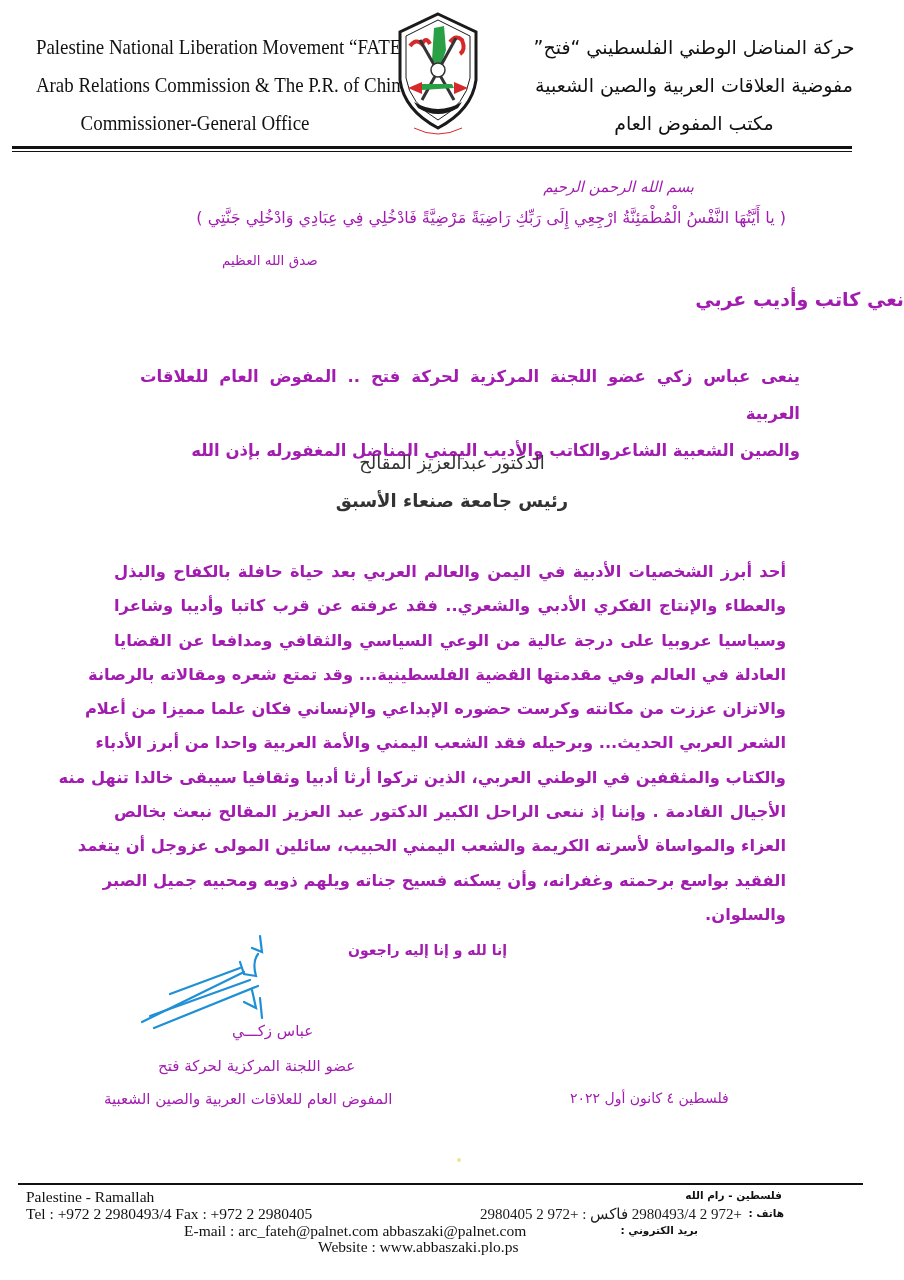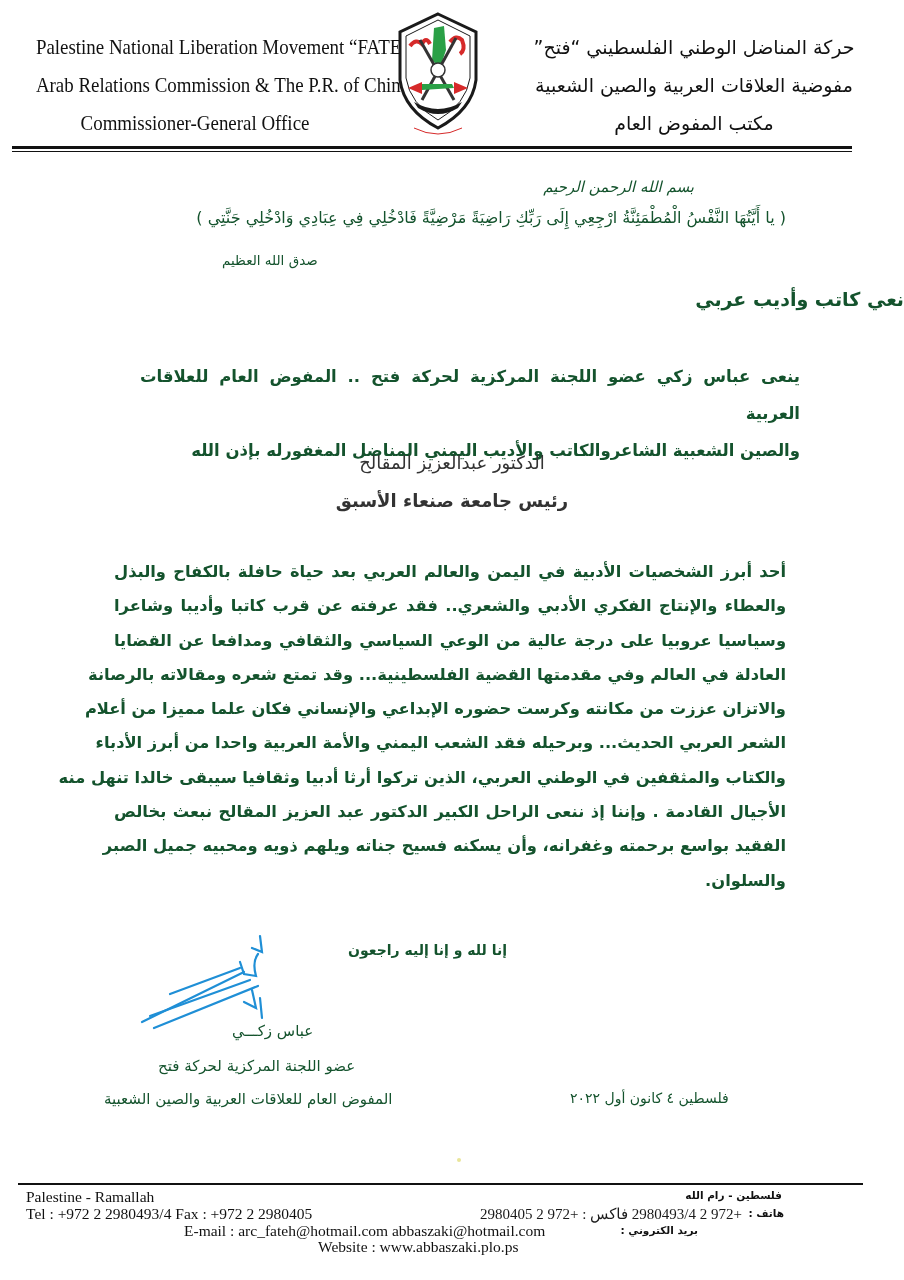--- a/index.html
+++ b/index.html
@@ -13,21 +13,21 @@
   .hdr-en div { white-space:nowrap; }
   .hdr-ar { position:absolute; right:20px; top:28px; width:380px; text-align:center; direction:rtl;
     font-family:"DejaVu Sans", sans-serif; font-size:19px; line-height:38px; color:#111; }
   .hdr-ar div { white-space:nowrap; }
   .logo { position:absolute; left:392px; top:10px; width:92px; height:135px; }
   .hdr-rule { position:absolute; left:12px; width:840px; background:#111; }
   .hdr-rule.r1 { top:146px; height:3px; }
   .hdr-rule.r2 { top:151px; height:1px; }
 
   
-  .ar { direction:rtl; font-family:"DejaVu Sans", sans-serif; color:#14532d; }
+  .ar { direction:rtl; font-family:"DejaVu Sans", sans-serif; color:#a21caf; }
   .basmala { position:absolute; right:210px; top:178px; font-size:15px; font-style:italic; }
   .verse { position:absolute; right:118px; top:208px; font-size:16px; font-weight:normal; white-space:nowrap;text-align:center; }
   .verse-end { position:absolute; left:222px; top:252px; font-size:13.5px; }
   .title { position:absolute; left:0; width:904px; text-align:right; top:288px; font-size:19px; font-weight:bold; }
   .intro { position:absolute; right:104px; top:358px; width:660px; font-size:16.5px; font-weight:bold; line-height:37px; text-align:justify; text-align-last:right; }
   .name { position:absolute; left:0; width:904px; text-align:center; top:452px; font-size:18px; color:#333; }
   .role { position:absolute; left:0; width:904px; text-align:center; top:490px; font-size:18px; font-weight:bold; color:#333; }
   .body-par { position:absolute; right:118px; top:555px; width:672px; font-size:16.3px; font-weight:bold; line-height:34.3px; text-align:justify; text-align-last:right; }
   .body-par span.line { display:block; white-space:nowrap; text-align-last:justify; text-align:justify; }
   .body-par span.last { text-align-last:right; }
@@ -97,20 +97,21 @@
 
   <div class="ar body-par">
     <span class="line">أحد أبرز الشخصيات الأدبية في اليمن والعالم العربي بعد حياة حافلة بالكفاح والبذل</span>
     <span class="line">والعطاء والإنتاج الفكري الأدبي والشعري.. فقد عرفته عن قرب كاتبا وأديبا وشاعرا</span>
     <span class="line">وسياسيا عروبيا على درجة عالية من الوعي السياسي والثقافي ومدافعا عن القضايا</span>
     <span class="line">العادلة في العالم وفي مقدمتها القضية الفلسطينية... وقد تمتع شعره ومقالاته بالرصانة</span>
     <span class="line">والاتزان عززت من مكانته وكرست حضوره الإبداعي والإنساني فكان علما مميزا من أعلام</span>
     <span class="line">الشعر العربي الحديث... وبرحيله فقد الشعب اليمني والأمة العربية واحدا من أبرز الأدباء</span>
     <span class="line">والكتاب والمثقفين في الوطني العربي، الذين تركوا أرثا أدبيا وثقافيا سيبقى خالدا تنهل منه</span>
     <span class="line">الأجيال القادمة . وإننا إذ ننعى الراحل الكبير الدكتور عبد العزيز المقالح نبعث بخالص</span>
+    <span class="line">العزاء والمواساة لأسرته الكريمة والشعب اليمني الحبيب، سائلين المولى عزوجل أن يتغمد</span>
     <span class="line">الفقيد بواسع برحمته وغفرانه، وأن يسكنه فسيح جناته ويلهم ذويه ومحبيه جميل الصبر</span>
     <span class="line last">والسلوان.</span>
   </div>
 
   <div class="ar closing">إنا لله و إنا إليه راجعون</div>
 
   <svg class="signature" viewBox="0 0 130 100">
     <g fill="none" stroke="#1f8fd6" stroke-width="2.2" stroke-linecap="round">
       <path d="M120 4 L122 20 L112 16"></path>
       <path d="M118 22 Q112 30 116 44 L104 42 L100 30"></path>
@@ -126,21 +127,21 @@
   <div class="ar sig-name">عباس زكـــي</div>
   <div class="ar sig-title">عضو اللجنة المركزية لحركة فتح</div>
   <div class="ar sig-office">المفوض العام للعلاقات العربية والصين الشعبية</div>
   <div class="ar date">فلسطين ٤ كانون أول ٢٠٢٢</div>
 
   <div class="dot"></div>
 
   <div class="ftr-rule"></div>
   <div class="ftr-en" style="left:26px; top:1189px;">Palestine - Ramallah</div>
   <div class="ftr-en" style="left:26px; top:1206px;">Tel : +972 2 2980493/4 Fax : +972 2 2980405</div>
-  <div class="ftr-en" style="left:184px; top:1223px;">E-mail : arc_fateh@hotmail.com  abbaszaki@hotmail.com</div>
+  <div class="ftr-en" style="left:184px; top:1223px;">E-mail : arc_fateh@palnet.com  abbaszaki@palnet.com</div>
   <div class="ftr-en" style="left:318px; top:1239px;">Website : www.abbaszaki.plo.ps</div>
 
   <div class="ftr-ar" style="right:122px; top:1189px;">فلسطين - رام الله</div>
   <div class="ftr-ar" style="right:120px; top:1207px;">هاتف :</div>
   <div style="position:absolute; right:162px; top:1205px; font-family:'Liberation Serif', serif; font-size:15px; direction:rtl; white-space:nowrap;text-align:center;">+972 2 2980493/4 فاكس : +972 2 2980405</div>
   <div class="ftr-ar" style="right:206px; top:1224px;">بريد الكتروني :</div>
 
 </div>
 
 </body></html>

